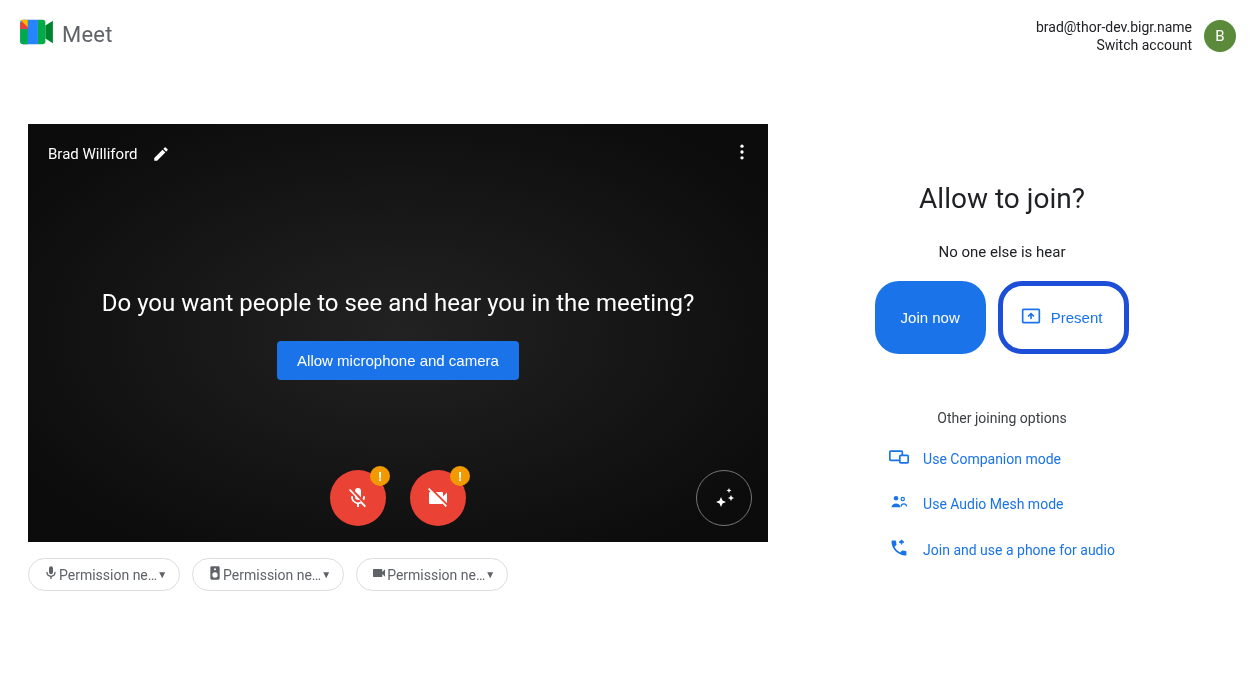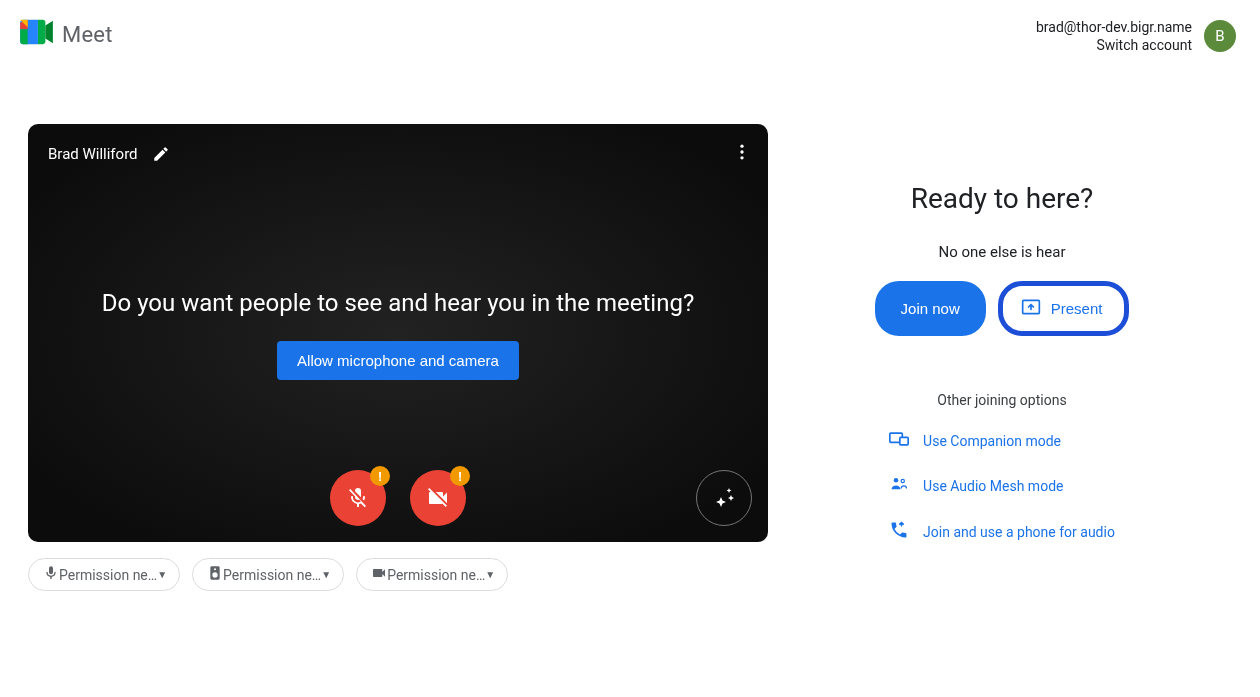--- a/index.html
+++ b/index.html
@@ -60,21 +60,21 @@
     padding: 0 24px;
     margin-top: 70px;
   }
   .preview-col {
     display: flex;
     flex-direction: column;
   }
   .preview {
     width: 740px;
     height: 418px;
-    border-radius: 10px;
+    border-radius: 0;
     background: radial-gradient(ellipse at center, #222 0%, #0c0c0c 85%);
     position: relative;
     color: #fff;
     overflow: hidden;
     margin-left: 4px;
   }
   .preview-top {
     position: absolute;
     top: 18px;
     left: 20px;
@@ -207,21 +207,21 @@
   .btn-row {
     margin-top: 20px;
     display: flex;
     gap: 12px;
   }
   .join-btn {
     background: #1a73e8;
     color: #fff;
     border: none;
     border-radius: 24px;
-    padding: 10px 26px;
+    padding: 28px 26px;
     font-size: 15px;
     cursor: pointer;
   }
   .present-btn {
     background: #fff;
     color: #1a73e8;
     border: 5px solid #1d4ed8;
     border-radius: 24px;
     padding: 12px 22px 12px 18px;
     font-size: 15px;
@@ -352,21 +352,21 @@
               <path d="M17 10.5V7a1 1 0 0 0-1-1H4a1 1 0 0 0-1 1v10a1 1 0 0 0 1 1h12a1 1 0 0 0 1-1v-3.5l4 4v-11l-4 4z"></path>
             </svg>
         </span>
         <span class="label">Permission ne…</span>
         <span class="caret">▼</span>
       </div>
     </div>
   </div>
 
   <div class="right-col">
-    <div class="ready">Ready to here?</div>
+    <div class="ready">Allow to join?</div>
     <div class="subtext">No one else is hear</div>
     <div class="btn-row">
       <button class="join-btn">Join now</button>
       <button class="present-btn">
         <span>
           <svg width="20" height="18" viewBox="0 0 24 20" fill="none" stroke="#1a73e8" stroke-width="2">
             <rect x="2" y="2" width="20" height="16" rx="1"></rect>
             <path d="M12 13V7M12 7l-3 3M12 7l3 3" stroke-linecap="round" stroke-linejoin="round"></path>
           </svg>
         </span>

